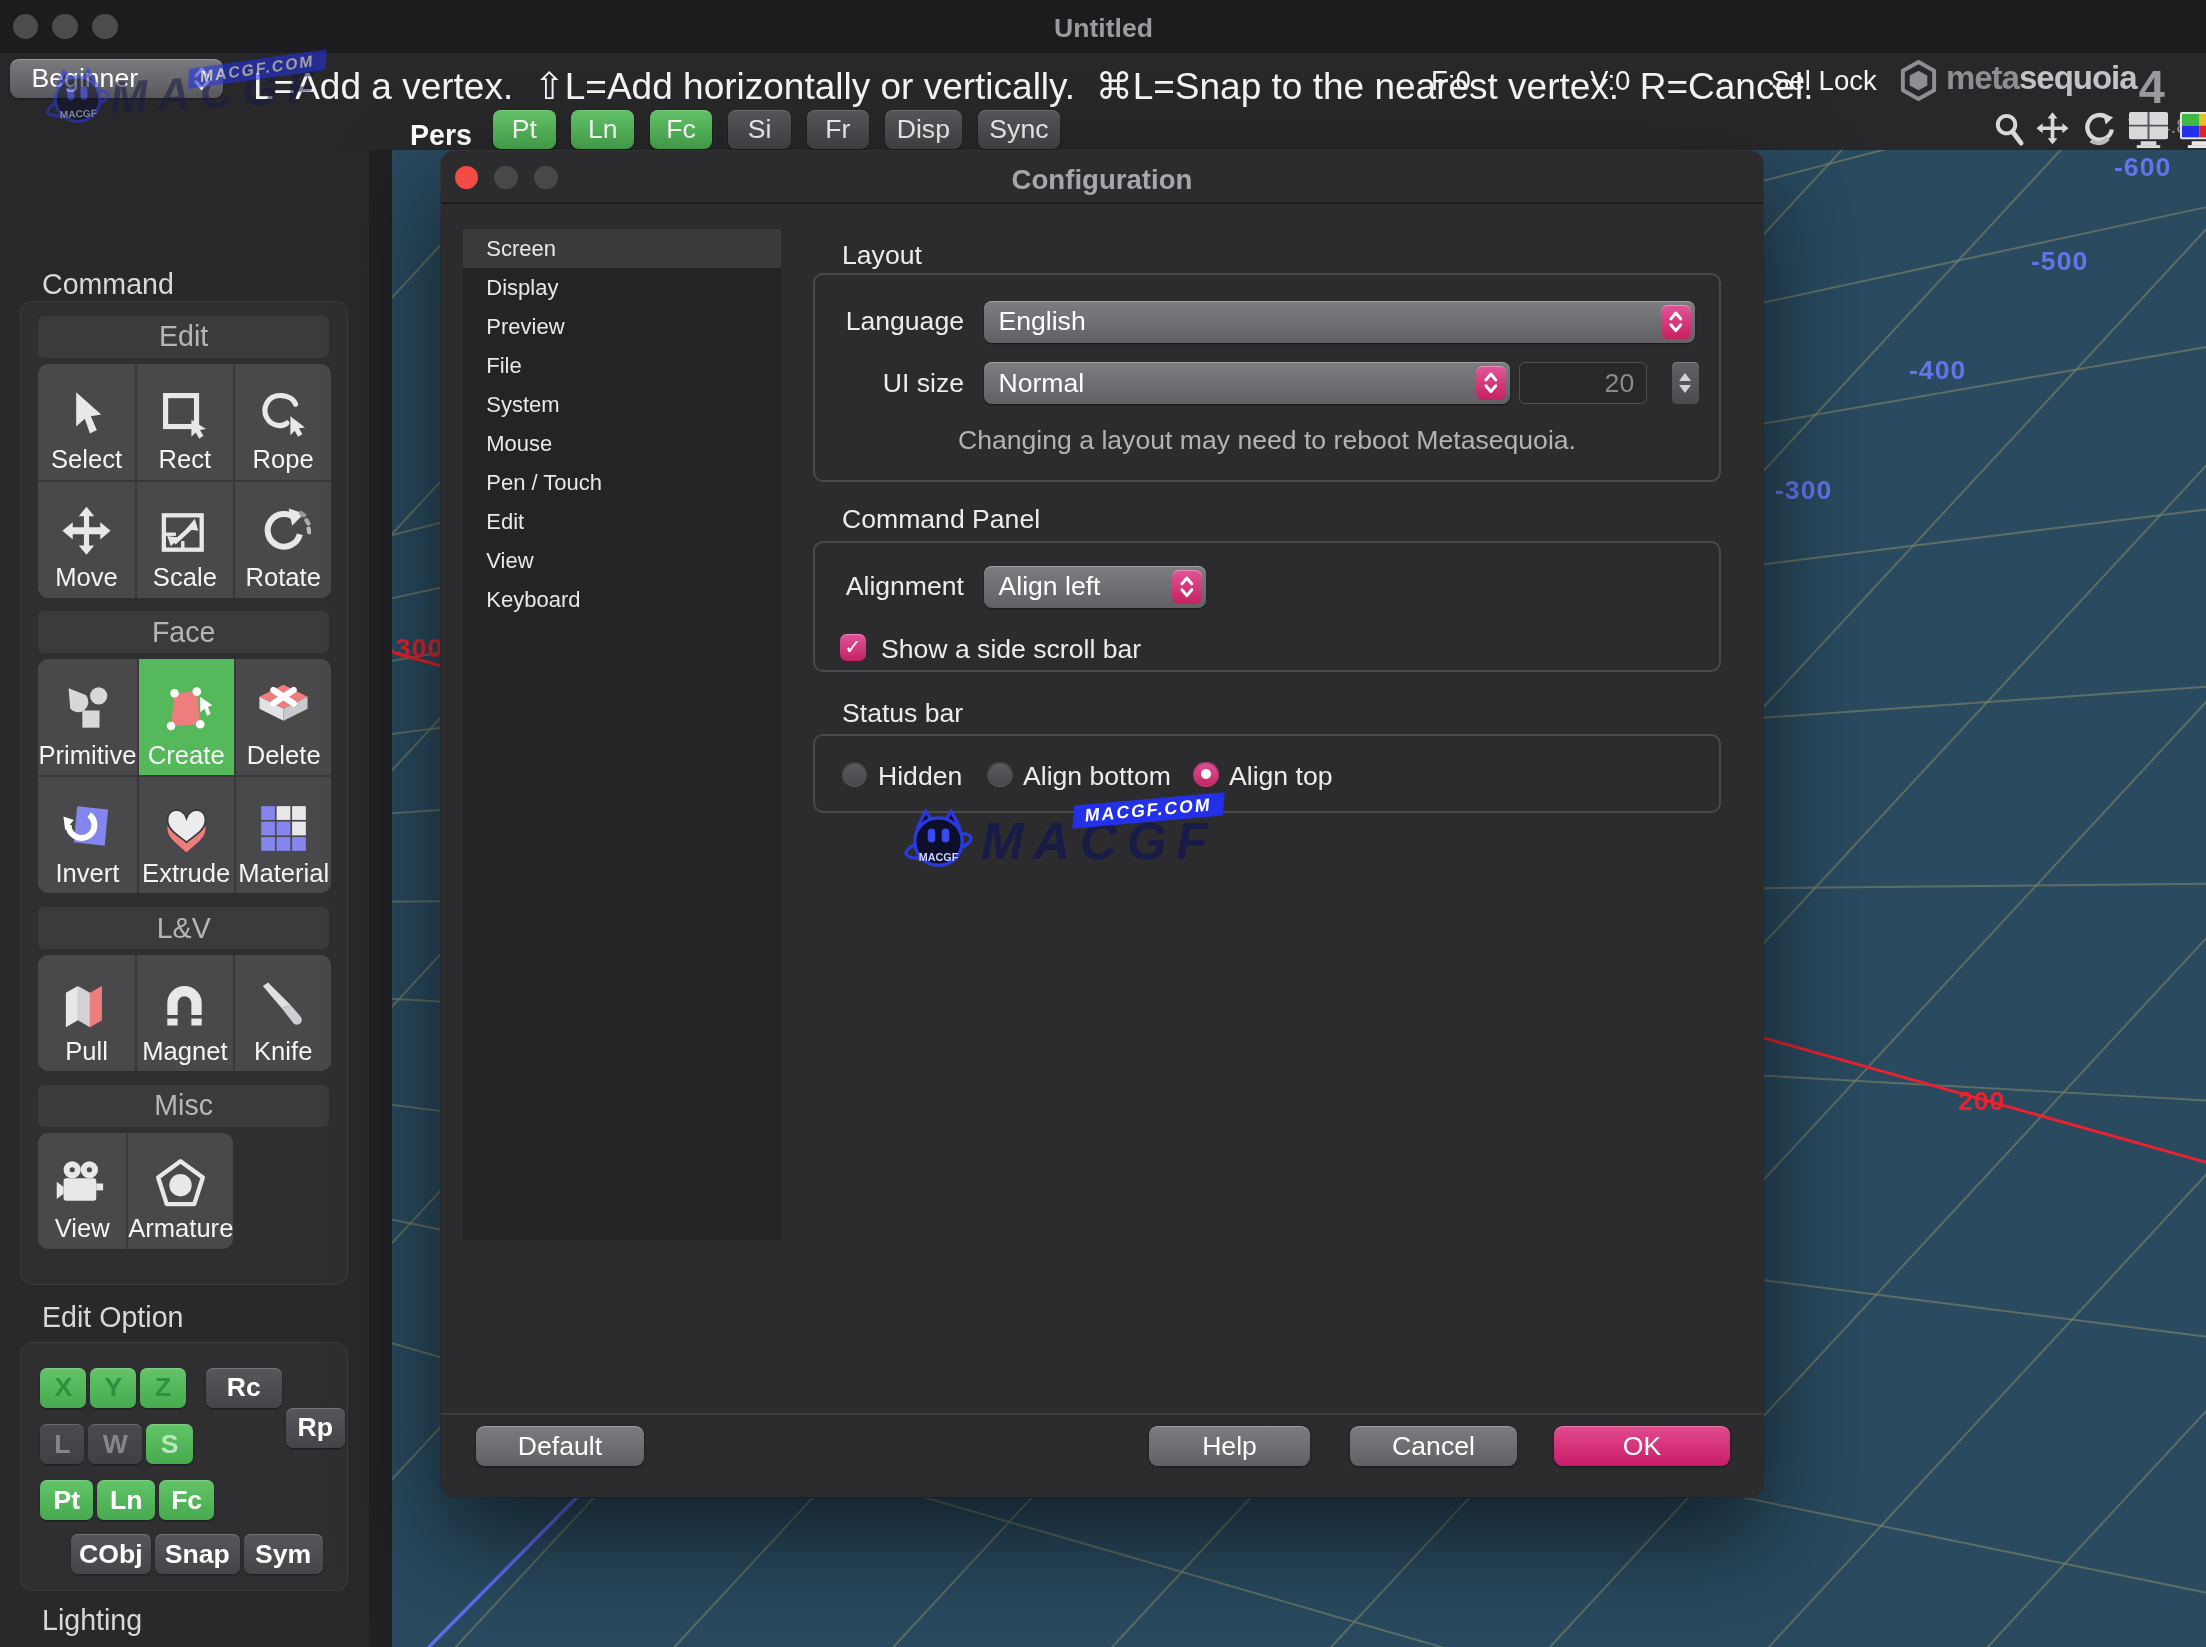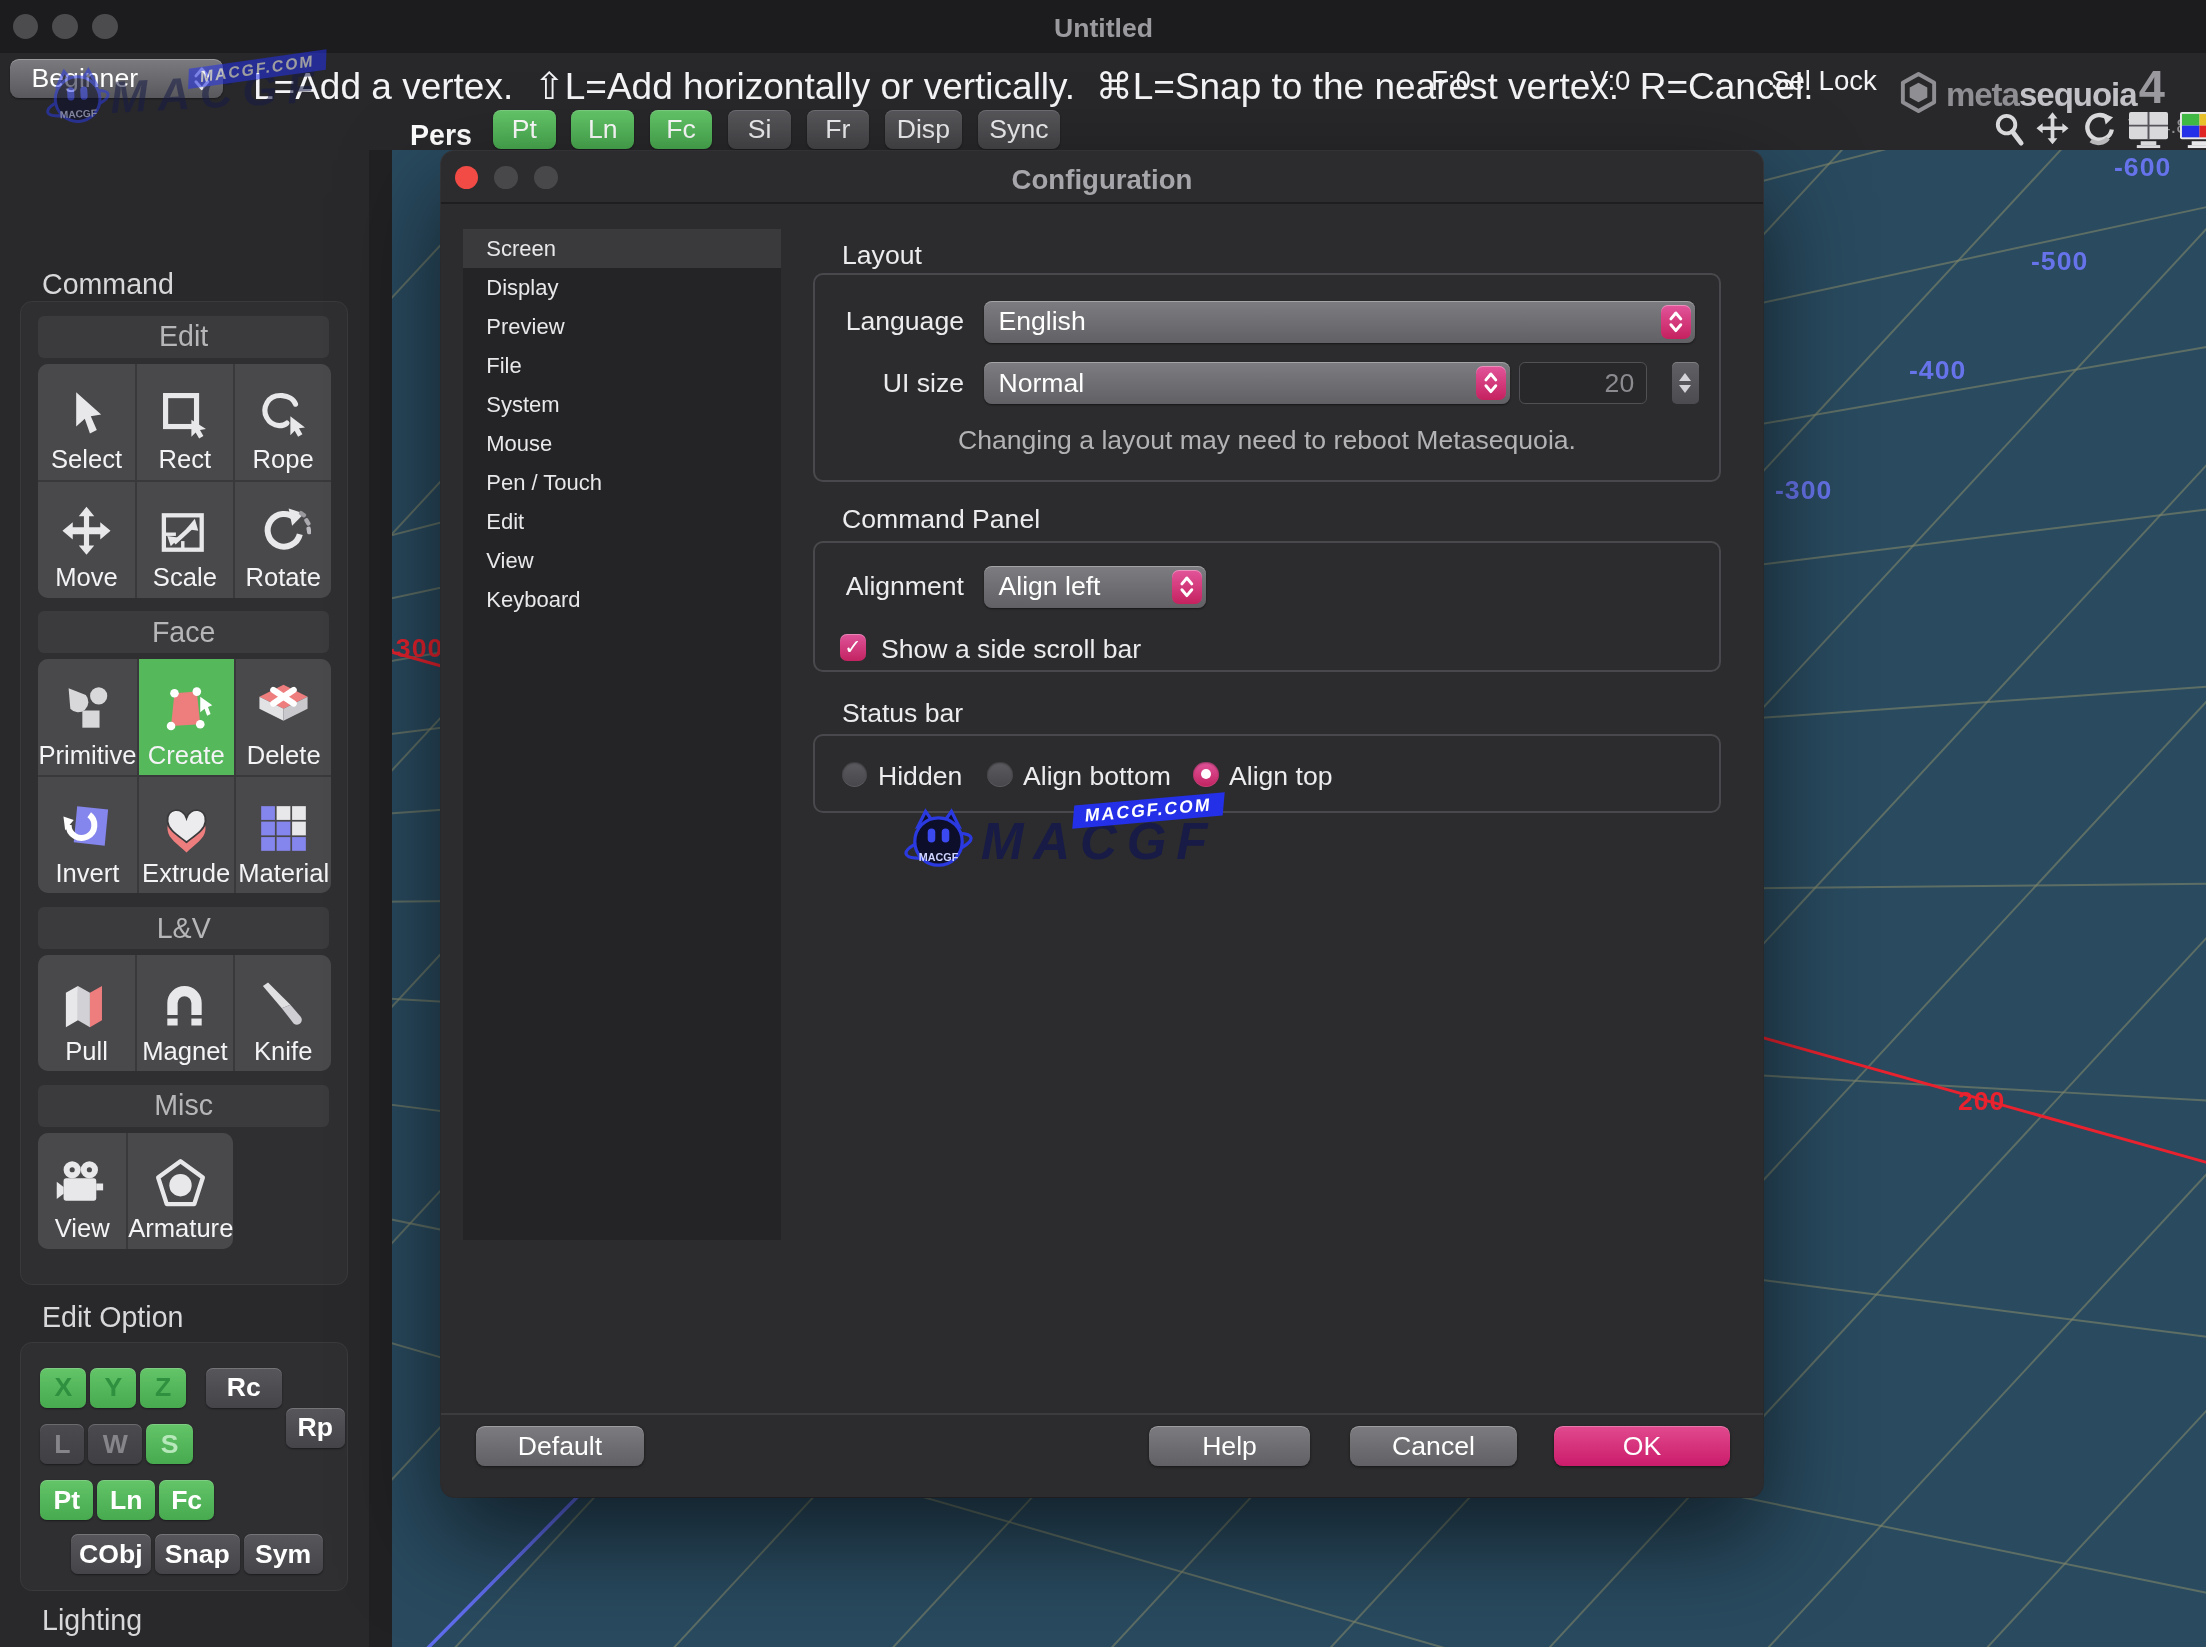--- a/index.html
+++ b/index.html
@@ -18,21 +18,21 @@
   #titlebar{left:0;top:0;width:2207px;height:53px;background:#1c1c1e;}
   .tl{position:absolute;top:13.8px;width:25.6px;height:25.6px;border-radius:50%;background:#4c4c4f;}
   #win-title{width:100%;text-align:center;top:12.8px;font-size:26.6px;font-weight:bold;color:#9b9b9f;}
   #headerband{left:0;top:53px;width:2207px;height:97px;background:#28282b;}
   #mode-pill{left:9.9px;top:5.9px;width:213px;height:39px;border-radius:8.9px;
      background:linear-gradient(#7b7b7f,#59595d);box-shadow:inset 0 1px 0 rgba(255,255,255,.25),0 1px 2px rgba(0,0,0,.4);
      display:flex;align-items:center;justify-content:space-between;padding:0 9.9px 0 21.7px;box-sizing:border-box;}
   #mode-pill span{font-size:26.6px;color:#fff;}
   #status-hint{left:253px;top:11.8px;font-size:37px;color:#f4f4f6;white-space:pre;}
   .status-stat{top:11.8px;font-size:27.6px;color:#f4f4f6;}
-  #brand{left:1897px;top:5.9px;display:flex;align-items:flex-end;}
+  #brand{left:1897px;top:5.9px;display:flex;align-items:flex-start;}
   #brand .meta{color:#8f8f93;font-size:33px;font-weight:bold;letter-spacing:-1px;}
   #brand .sequoia{color:#c3c3c7;font-size:33px;font-weight:bold;letter-spacing:-1px;}
   #brand .four{color:#9a9a9e;font-size:47px;font-weight:bold;margin-left:2px;}
   #brand-ver{left:2128px;top:61px;font-size:20.7px;color:#8e8e92;}
   #view-mode-label{left:410px;top:66px;font-size:28.6px;font-weight:bold;color:#fff;}
   #toolbar-buttons{left:493px;top:57px;display:flex;gap:15.8px;}
   .tbtn{height:39px;min-width:39px;padding:0 11.8px;border-radius:7.9px;background:linear-gradient(#58585c,#464649);
         display:flex;align-items:center;justify-content:center;font-size:26.6px;color:#f0f0f2;
         box-shadow:inset 0 1px 0 rgba(255,255,255,.15),0 1px 2px rgba(0,0,0,.4);}
   .tbtn.active{background:linear-gradient(#65c76a,#49ab50);color:#fff;}

